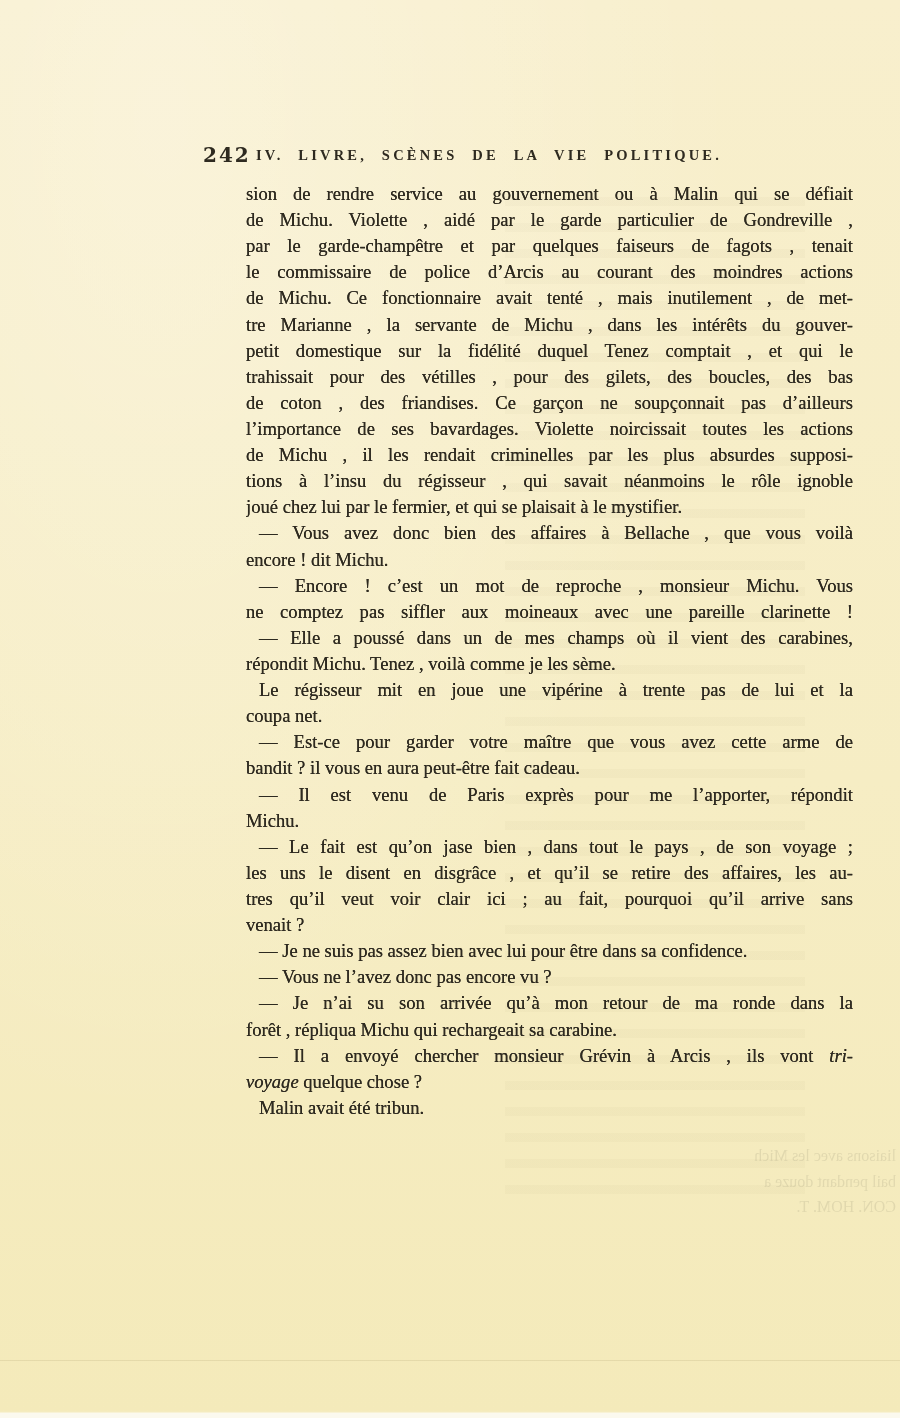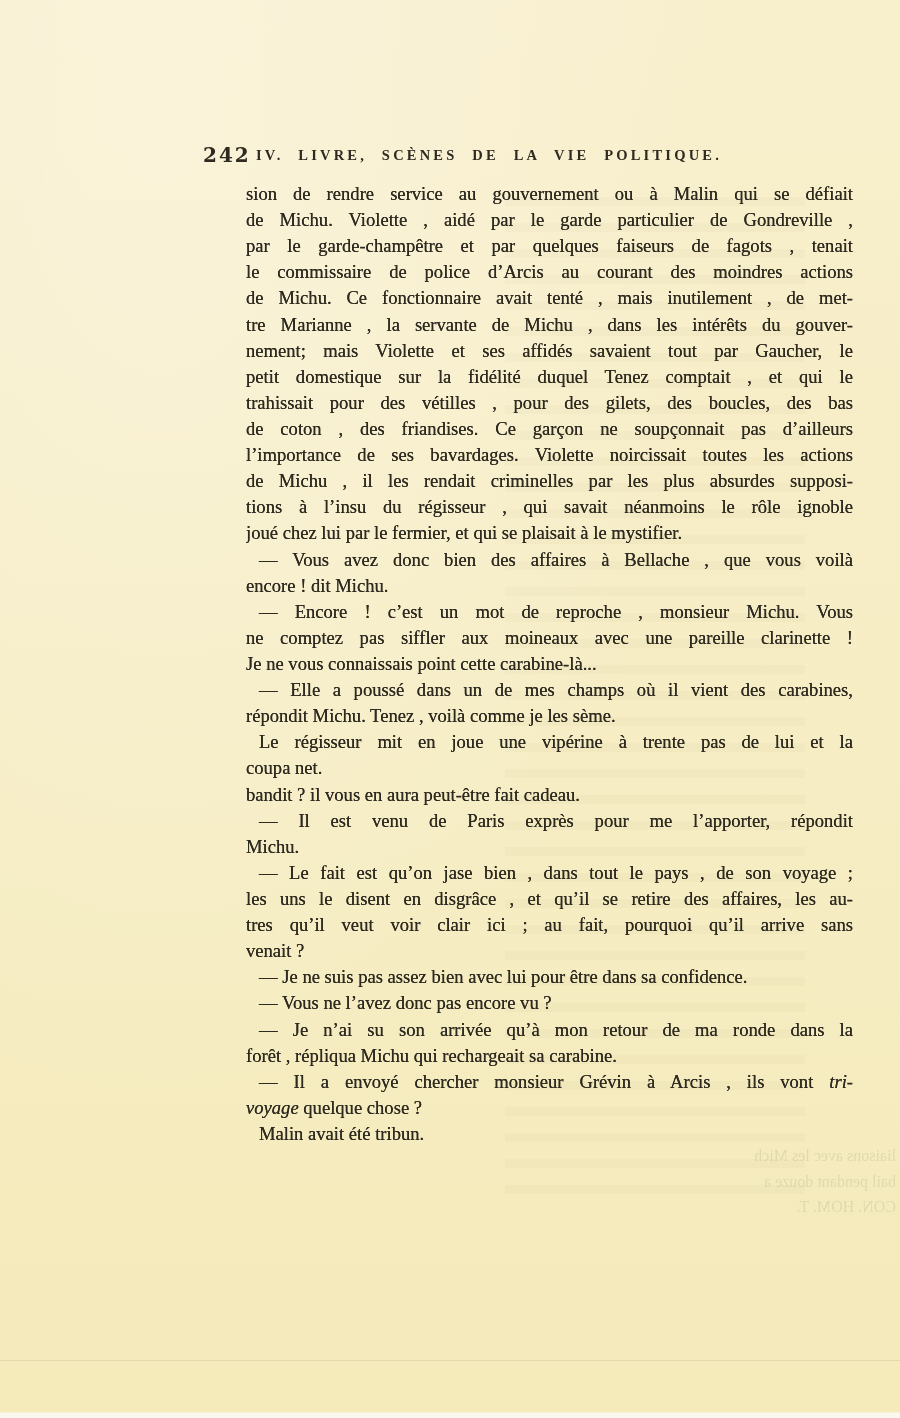--- a/index.html
+++ b/index.html
@@ -90,37 +90,36 @@
     <span class="runtitle">IV. LIVRE, SCÈNES DE LA VIE POLITIQUE.</span>
   </div>
 
   <div class="bodytext">
       <div class="line"><span>sion de rendre service au gouvernement ou à Malin qui se défiait</span></div>
       <div class="line"><span>de Michu. Violette , aidé par le garde particulier de Gondreville ,</span></div>
       <div class="line"><span>par le garde-champêtre et par quelques faiseurs de fagots , tenait</span></div>
       <div class="line"><span>le commissaire de police d’Arcis au courant des moindres actions</span></div>
       <div class="line"><span>de Michu. Ce fonctionnaire avait tenté , mais inutilement , de met-</span></div>
       <div class="line"><span>tre Marianne , la servante de Michu , dans les intérêts du gouver-</span></div>
-      <div class="line"><span>nement; mais Violette et ses affidés savaient tout par Gaucher, le</span></div>
       <div class="line"><span>petit domestique sur la fidélité duquel Tenez comptait , et qui le</span></div>
       <div class="line"><span>trahissait pour des vétilles , pour des gilets, des boucles, des bas</span></div>
       <div class="line"><span>de coton , des friandises. Ce garçon ne soupçonnait pas d’ailleurs</span></div>
       <div class="line"><span>l’importance de ses bavardages. Violette noircissait toutes les actions</span></div>
       <div class="line"><span>de Michu , il les rendait criminelles par les plus absurdes supposi-</span></div>
       <div class="line"><span>tions à l’insu du régisseur , qui savait néanmoins le rôle ignoble</span></div>
       <div class="line last"><span>joué chez lui par le fermier, et qui se plaisait à le mystifier.</span></div>
       <div class="line indent"><span>— Vous avez donc bien des affaires à Bellache , que vous voilà</span></div>
       <div class="line last"><span>encore ! dit Michu.</span></div>
       <div class="line indent"><span>— Encore ! c’est un mot de reproche , monsieur Michu. Vous</span></div>
       <div class="line"><span>ne comptez pas siffler aux moineaux avec une pareille clarinette !</span></div>
-      <div class="line last"><span>Je ne vous connaissais point cette carabine-là...</span></div>
       <div class="line indent"><span>— Elle a poussé dans un de mes champs où il vient des carabines,</span></div>
       <div class="line last"><span>répondit Michu. Tenez , voilà comme je les sème.</span></div>
       <div class="line indent"><span>Le régisseur mit en joue une vipérine à trente pas de lui et la</span></div>
       <div class="line last"><span>coupa net.</span></div>
+      <div class="line indent"><span>— Est-ce pour garder votre maître que vous avez cette arme de</span></div>
       <div class="line last"><span>bandit ? il vous en aura peut-être fait cadeau.</span></div>
       <div class="line indent"><span>— Il est venu de Paris exprès pour me l’apporter, répondit</span></div>
       <div class="line last"><span>Michu.</span></div>
       <div class="line indent"><span>— Le fait est qu’on jase bien , dans tout le pays , de son voyage ;</span></div>
       <div class="line"><span>les uns le disent en disgrâce , et qu’il se retire des affaires, les au-</span></div>
       <div class="line"><span>tres qu’il veut voir clair ici ; au fait, pourquoi qu’il arrive sans</span></div>
       <div class="line last"><span>venait ?</span></div>
       <div class="line indent last"><span>— Je ne suis pas assez bien avec lui pour être dans sa confidence.</span></div>
       <div class="line indent last"><span>— Vous ne l’avez donc pas encore vu ?</span></div>
       <div class="line indent"><span>— Je n’ai su son arrivée qu’à mon retour de ma ronde dans la</span></div>

